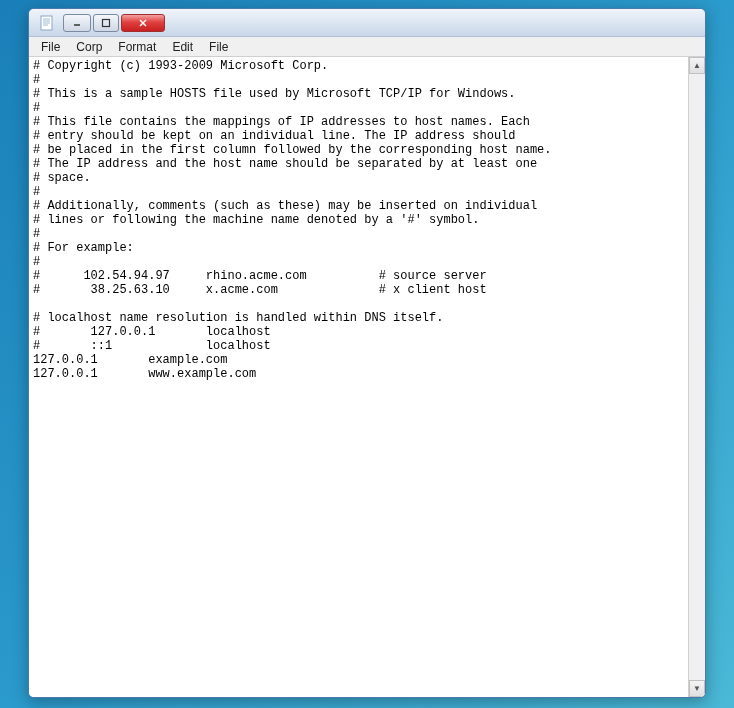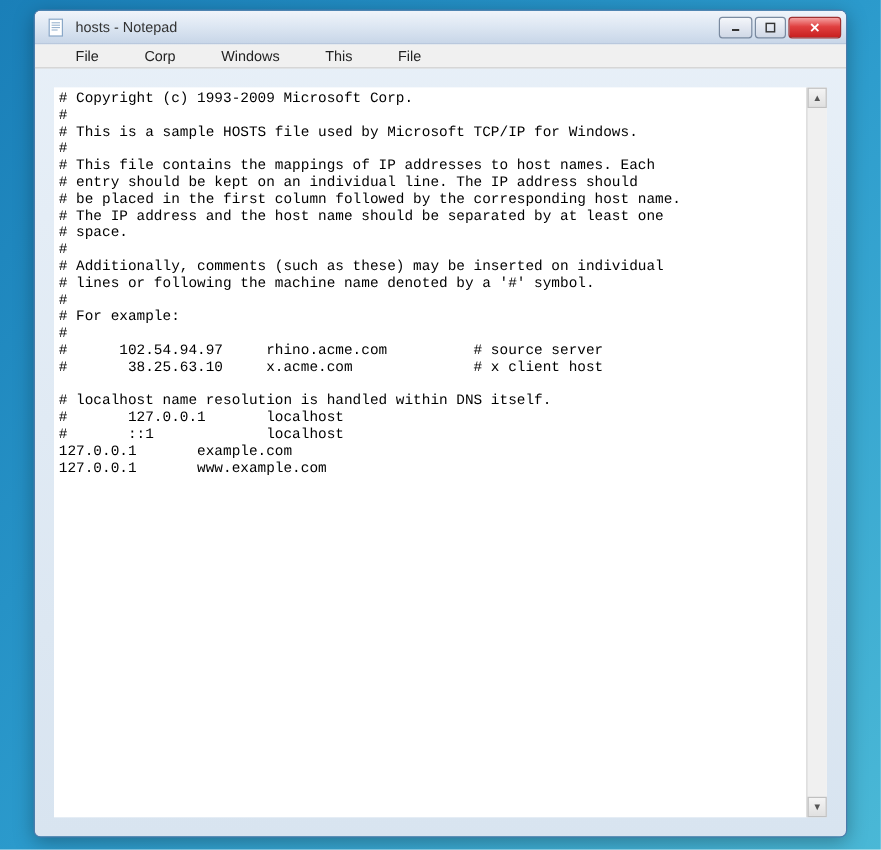--- a/index.html
+++ b/index.html
@@ -87,27 +87,26 @@
       display: flex;
       align-items: center;
       padding: 0 4px;
       border-bottom: 1px solid #d0d0d0;
       font-size: 12px;
     }
     .menu-item {
       padding: 2px 8px;
       cursor: pointer;
       color: #222;
-      margin-left: 22px;
     }
     .content-wrap {
       flex: 1;
       display: flex;
       background: white;
-      margin: 16px;
+      margin: 0;
     }
     .textarea {
       flex: 1;
       font-family: 'Consolas', 'Courier New', monospace;
       font-size: 12px;
       line-height: 14px;
       white-space: pre;
       padding: 2px 4px;
       overflow: hidden;
       color: #000;
@@ -146,21 +145,20 @@
     <div class="titlebar">
       <span class="app-icon">
         <svg viewBox="0 0 16 16">
           <rect x="2" y="1" width="11" height="14" fill="#fff" stroke="#8aa8c8" stroke-width="1"></rect>
           <line x1="4" y1="4" x2="11" y2="4" stroke="#8aa8c8" stroke-width="0.8"></line>
           <line x1="4" y1="6" x2="11" y2="6" stroke="#8aa8c8" stroke-width="0.8"></line>
           <line x1="4" y1="8" x2="11" y2="8" stroke="#8aa8c8" stroke-width="0.8"></line>
           <line x1="4" y1="10" x2="9" y2="10" stroke="#8aa8c8" stroke-width="0.8"></line>
         </svg>
       </span>
-      <span class="title">hosts - Notepad</span>
       <div class="win-controls">
         <div class="win-btn minimize">
           <svg width="10" height="10" viewBox="0 0 10 10">
               <line x1="2" y1="7" x2="8" y2="7" stroke="#333" stroke-width="1.5"></line>
             </svg>
         </div>
         <div class="win-btn maximize">
           <svg width="10" height="10" viewBox="0 0 10 10">
               <rect x="1.5" y="1.5" width="7" height="7" fill="none" stroke="#333" stroke-width="1.2"></rect>
             </svg>
@@ -169,22 +167,22 @@
           <svg width="12" height="10" viewBox="0 0 12 10">
               <line x1="3" y1="2" x2="9" y2="8" stroke="#fff" stroke-width="1.5"></line>
               <line x1="9" y1="2" x2="3" y2="8" stroke="#fff" stroke-width="1.5"></line>
             </svg>
         </div>
       </div>
     </div>
     <div class="menubar">
       <span class="menu-item">File</span>
       <span class="menu-item">Corp</span>
-      <span class="menu-item">Windows</span>
-      <span class="menu-item">This</span>
+      <span class="menu-item">Format</span>
+      <span class="menu-item">Edit</span>
       <span class="menu-item">File</span>
     </div>
     <div class="content-wrap">
       <div class="textarea"># Copyright (c) 1993-2009 Microsoft Corp.
 #
 # This is a sample HOSTS file used by Microsoft TCP/IP for Windows.
 #
 # This file contains the mappings of IP addresses to host names. Each
 # entry should be kept on an individual line. The IP address should
 # be placed in the first column followed by the corresponding host name.

